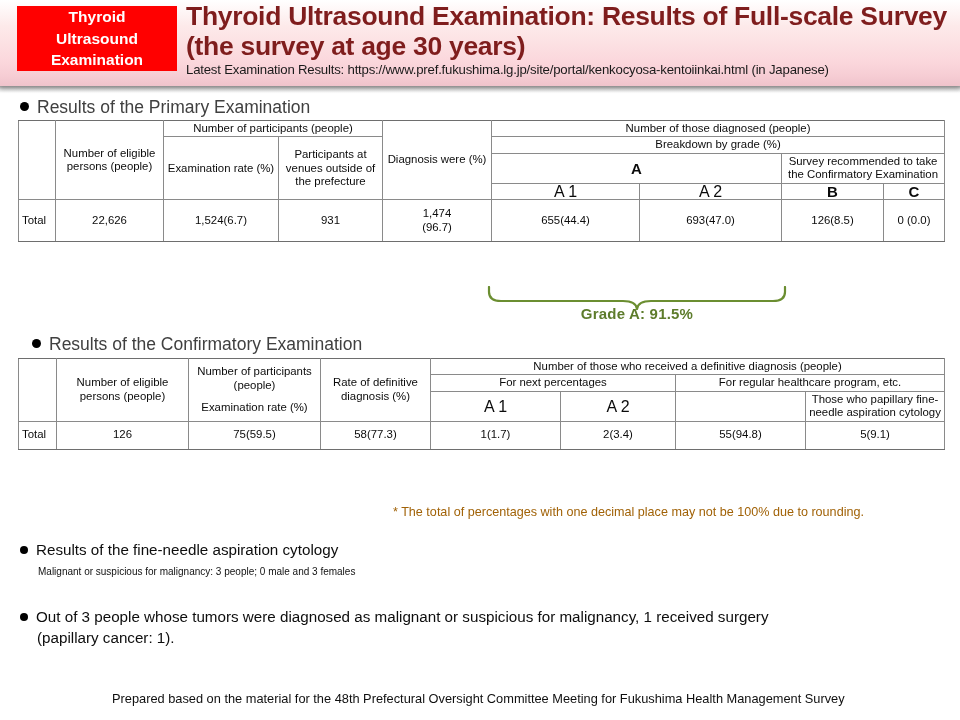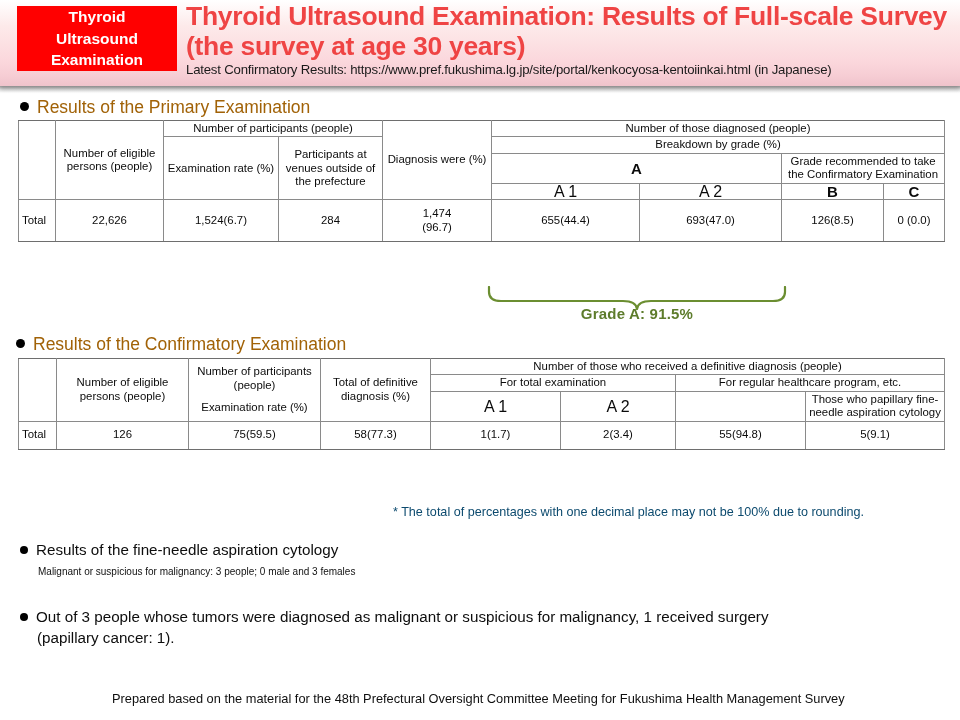--- a/index.html
+++ b/index.html
@@ -46,38 +46,38 @@
     justify-content: center;
   }
   .title-main {
     position: absolute;
     left: 186px; top: 1px;
     width: 770px;
     font-size: 26.5px;
     font-weight: bold;
     line-height: 30px;
     letter-spacing: -0.3px;
-    color: #ef4444;
+    color: #7f1d1d;
   }
   .title-sub {
     position: absolute;
     left: 186px; top: 62px;
     width: 775px;
     font-size: 13.2px;
     line-height: 16px;
     color: #1a1a1a;
     letter-spacing: -0.2px;
   }
 
   
   .sec-head {
     position: absolute;
     font-size: 17.5px;
     line-height: 22px;
-    color: #a16207;
+    color: #404040;
     white-space: nowrap;
   }
   .sec-head .dot {
     display: inline-block;
     width: 9px; height: 9px;
     border-radius: 50%;
     background: #000000;
     margin-right: 8px;
     vertical-align: 2px;
   }
@@ -124,21 +124,21 @@
     font-weight: bold;
     color: #5d7c2b;
     letter-spacing: 0.2px;
   }
 
   
   .note-star {
     position: absolute;
     left: 393px; top: 505px;
     font-size: 12.6px;
-    color: #0c4a6e;
+    color: #a16207;
     white-space: nowrap;
   }
   .body-bullet {
     position: absolute;
     font-size: 15.2px;
     line-height: 20px;
     color: #0d0d0d;
   }
   .body-bullet .dot {
     display: inline-block;
@@ -168,21 +168,21 @@
 <div class="header-band"></div>
 <div class="header-shadow"></div>
 
 <div class="red-tag">
   <span>Thyroid</span>
   <span>Ultrasound</span>
   <span>Examination</span>
 </div>
 
 <div class="title-main">Thyroid Ultrasound Examination: Results of Full-scale Survey (the survey at age 30 years)</div>
-<div class="title-sub">Latest Confirmatory Results: https://www.pref.fukushima.lg.jp/site/portal/kenkocyosa-kentoiinkai.html (in Japanese)</div>
+<div class="title-sub">Latest Examination Results: https://www.pref.fukushima.lg.jp/site/portal/kenkocyosa-kentoiinkai.html (in Japanese)</div>
 
 <div class="sec-head" style="left:20px; top:96px;">
   <span class="dot"></span><span>Results of the Primary Examination</span>
 </div>
 
 <table class="grid t1">
   <colgroup>
     <col style="width:37px">
     <col style="width:108px">
     <col style="width:115px">
@@ -204,55 +204,55 @@
     </tr>
 
     <tr>
       <td rowspan="3">Examination rate (%)</td>
       <td rowspan="3">Participants at venues outside of the prefecture</td>
       <td colspan="4">Breakdown by grade (%)</td>
     </tr>
 
     <tr>
       <td colspan="2" class="bigbold">A</td>
-      <td colspan="2">Grade recommended to take the Confirmatory Examination</td>
+      <td colspan="2">Survey recommended to take the Confirmatory Examination</td>
     </tr>
 
     <tr>
       <td class="big">A 1</td>
       <td class="big">A 2</td>
       <td class="bigbold">B</td>
       <td class="bigbold">C</td>
     </tr>
 
     <tr style="height:42px;">
       <td class="lbl thicktop thickbot">Total</td>
       <td class="thicktop thickbot">22,626</td>
       <td class="thicktop thickbot">1,524(6.7)</td>
-      <td class="thicktop thickbot">284</td>
+      <td class="thicktop thickbot">931</td>
       <td class="thicktop thickbot">
         <div>1,474</div>
         <div>(96.7)</div>
       </td>
       <td class="thicktop thickbot">655(44.4)</td>
       <td class="thicktop thickbot">693(47.0)</td>
       <td class="thicktop thickbot">126(8.5)</td>
       <td class="thicktop thickbot">0 (0.0)</td>
     </tr>
   </tbody>
 </table>
 
 <div class="brace-wrap">
   <svg width="300" height="24" viewBox="0 0 300 24">
     <path d="M2,1 L2,6 Q2,15 14,15 L136,15 Q149,15 150,23 Q151,15 164,15 L286,15 Q298,15 298,6 L298,1" fill="none" stroke="#6b8e31" stroke-width="2.2" stroke-linecap="round" stroke-linejoin="round"></path>
   </svg>
 </div>
 <div class="grade-a-label">Grade A: 91.5%</div>
 
-<div class="sec-head" style="left:16px; top:333px;">
+<div class="sec-head" style="left:32px; top:333px;">
   <span class="dot"></span><span>Results of the Confirmatory Examination</span>
 </div>
 
 <table class="grid t2">
   <colgroup>
     <col style="width:38px">
     <col style="width:132px">
     <col style="width:132px">
     <col style="width:110px">
     <col style="width:130px">
@@ -263,26 +263,26 @@
   <tbody>
 
     <tr>
       <td rowspan="3" class="thicktop"></td>
       <td rowspan="3" class="thicktop">Number of eligible persons (people)</td>
       <td rowspan="3" class="thicktop">
         <div>Number of participants (people)</div>
         <div style="height:9px"></div>
         <div>Examination rate (%)</div>
       </td>
-      <td rowspan="3" class="thicktop">Total of definitive diagnosis (%)</td>
+      <td rowspan="3" class="thicktop">Rate of definitive diagnosis (%)</td>
       <td colspan="4" class="thicktop">Number of those who received a definitive diagnosis (people)</td>
     </tr>
 
     <tr>
-      <td colspan="2">For total examination</td>
+      <td colspan="2">For next percentages</td>
       <td colspan="2">For regular healthcare program, etc.</td>
     </tr>
 
     <tr>
       <td class="big">A 1</td>
       <td class="big">A 2</td>
       <td></td>
       <td>Those who papillary fine-needle aspiration cytology</td>
     </tr>
 

